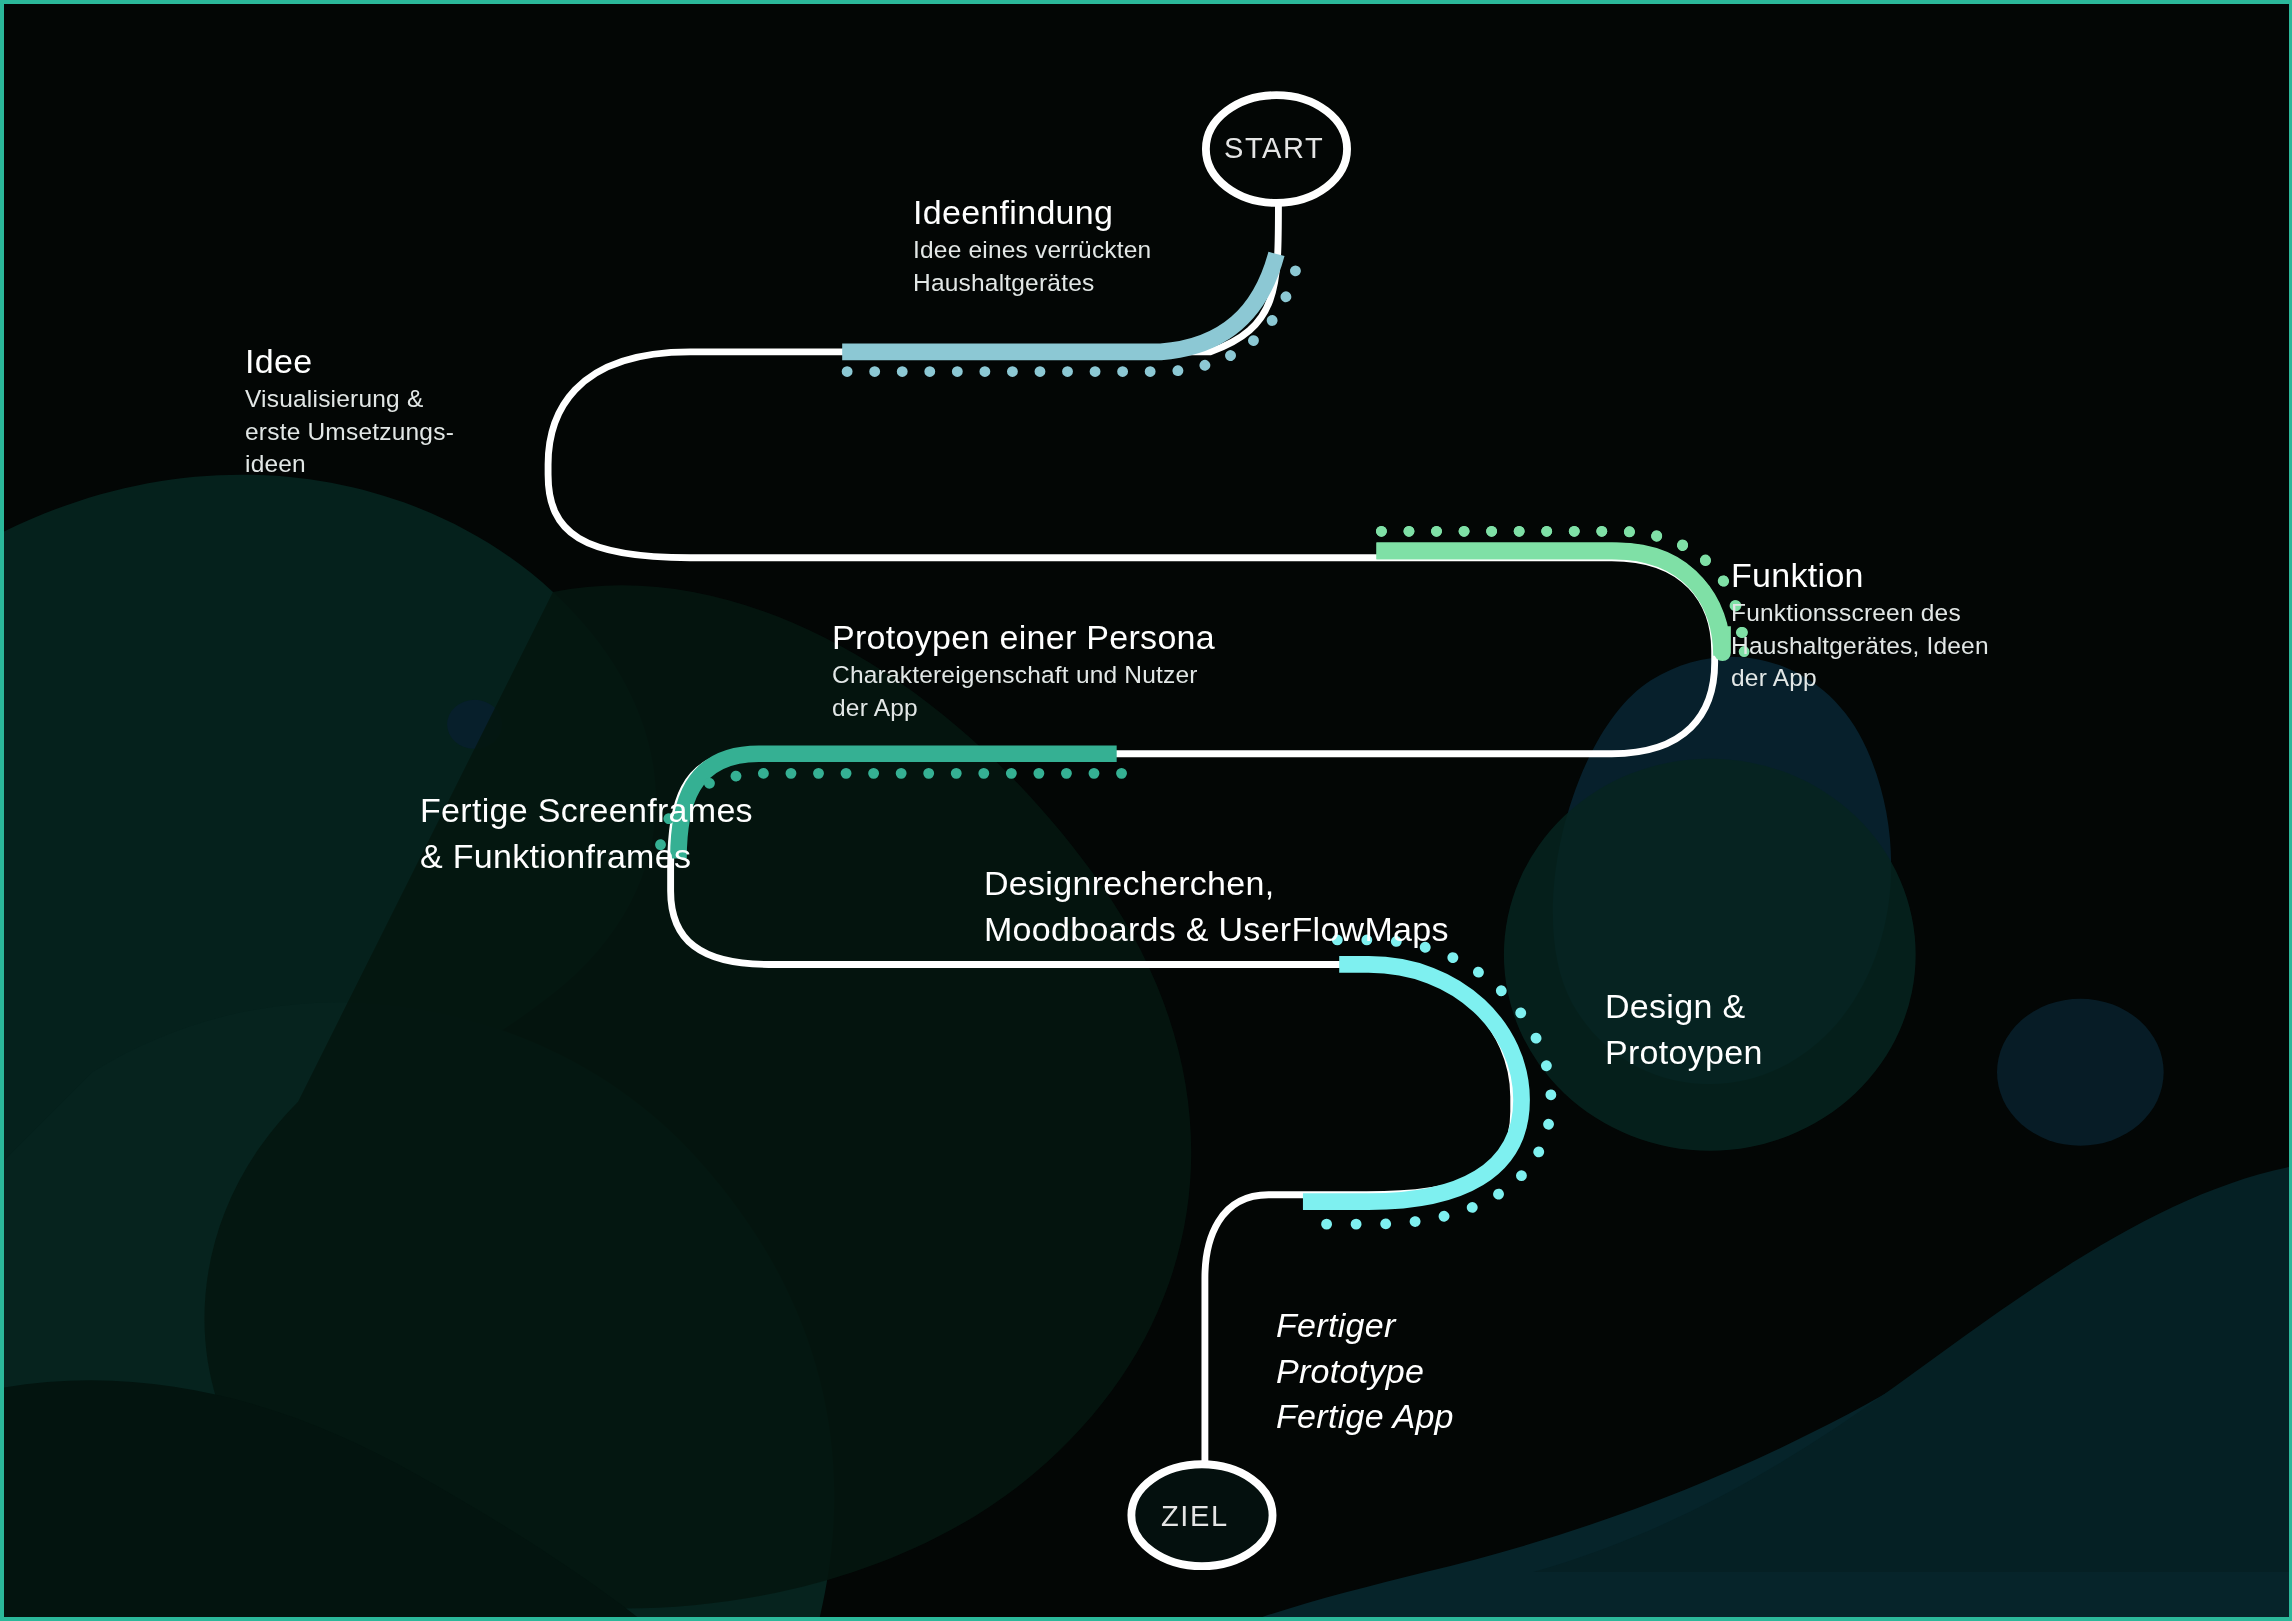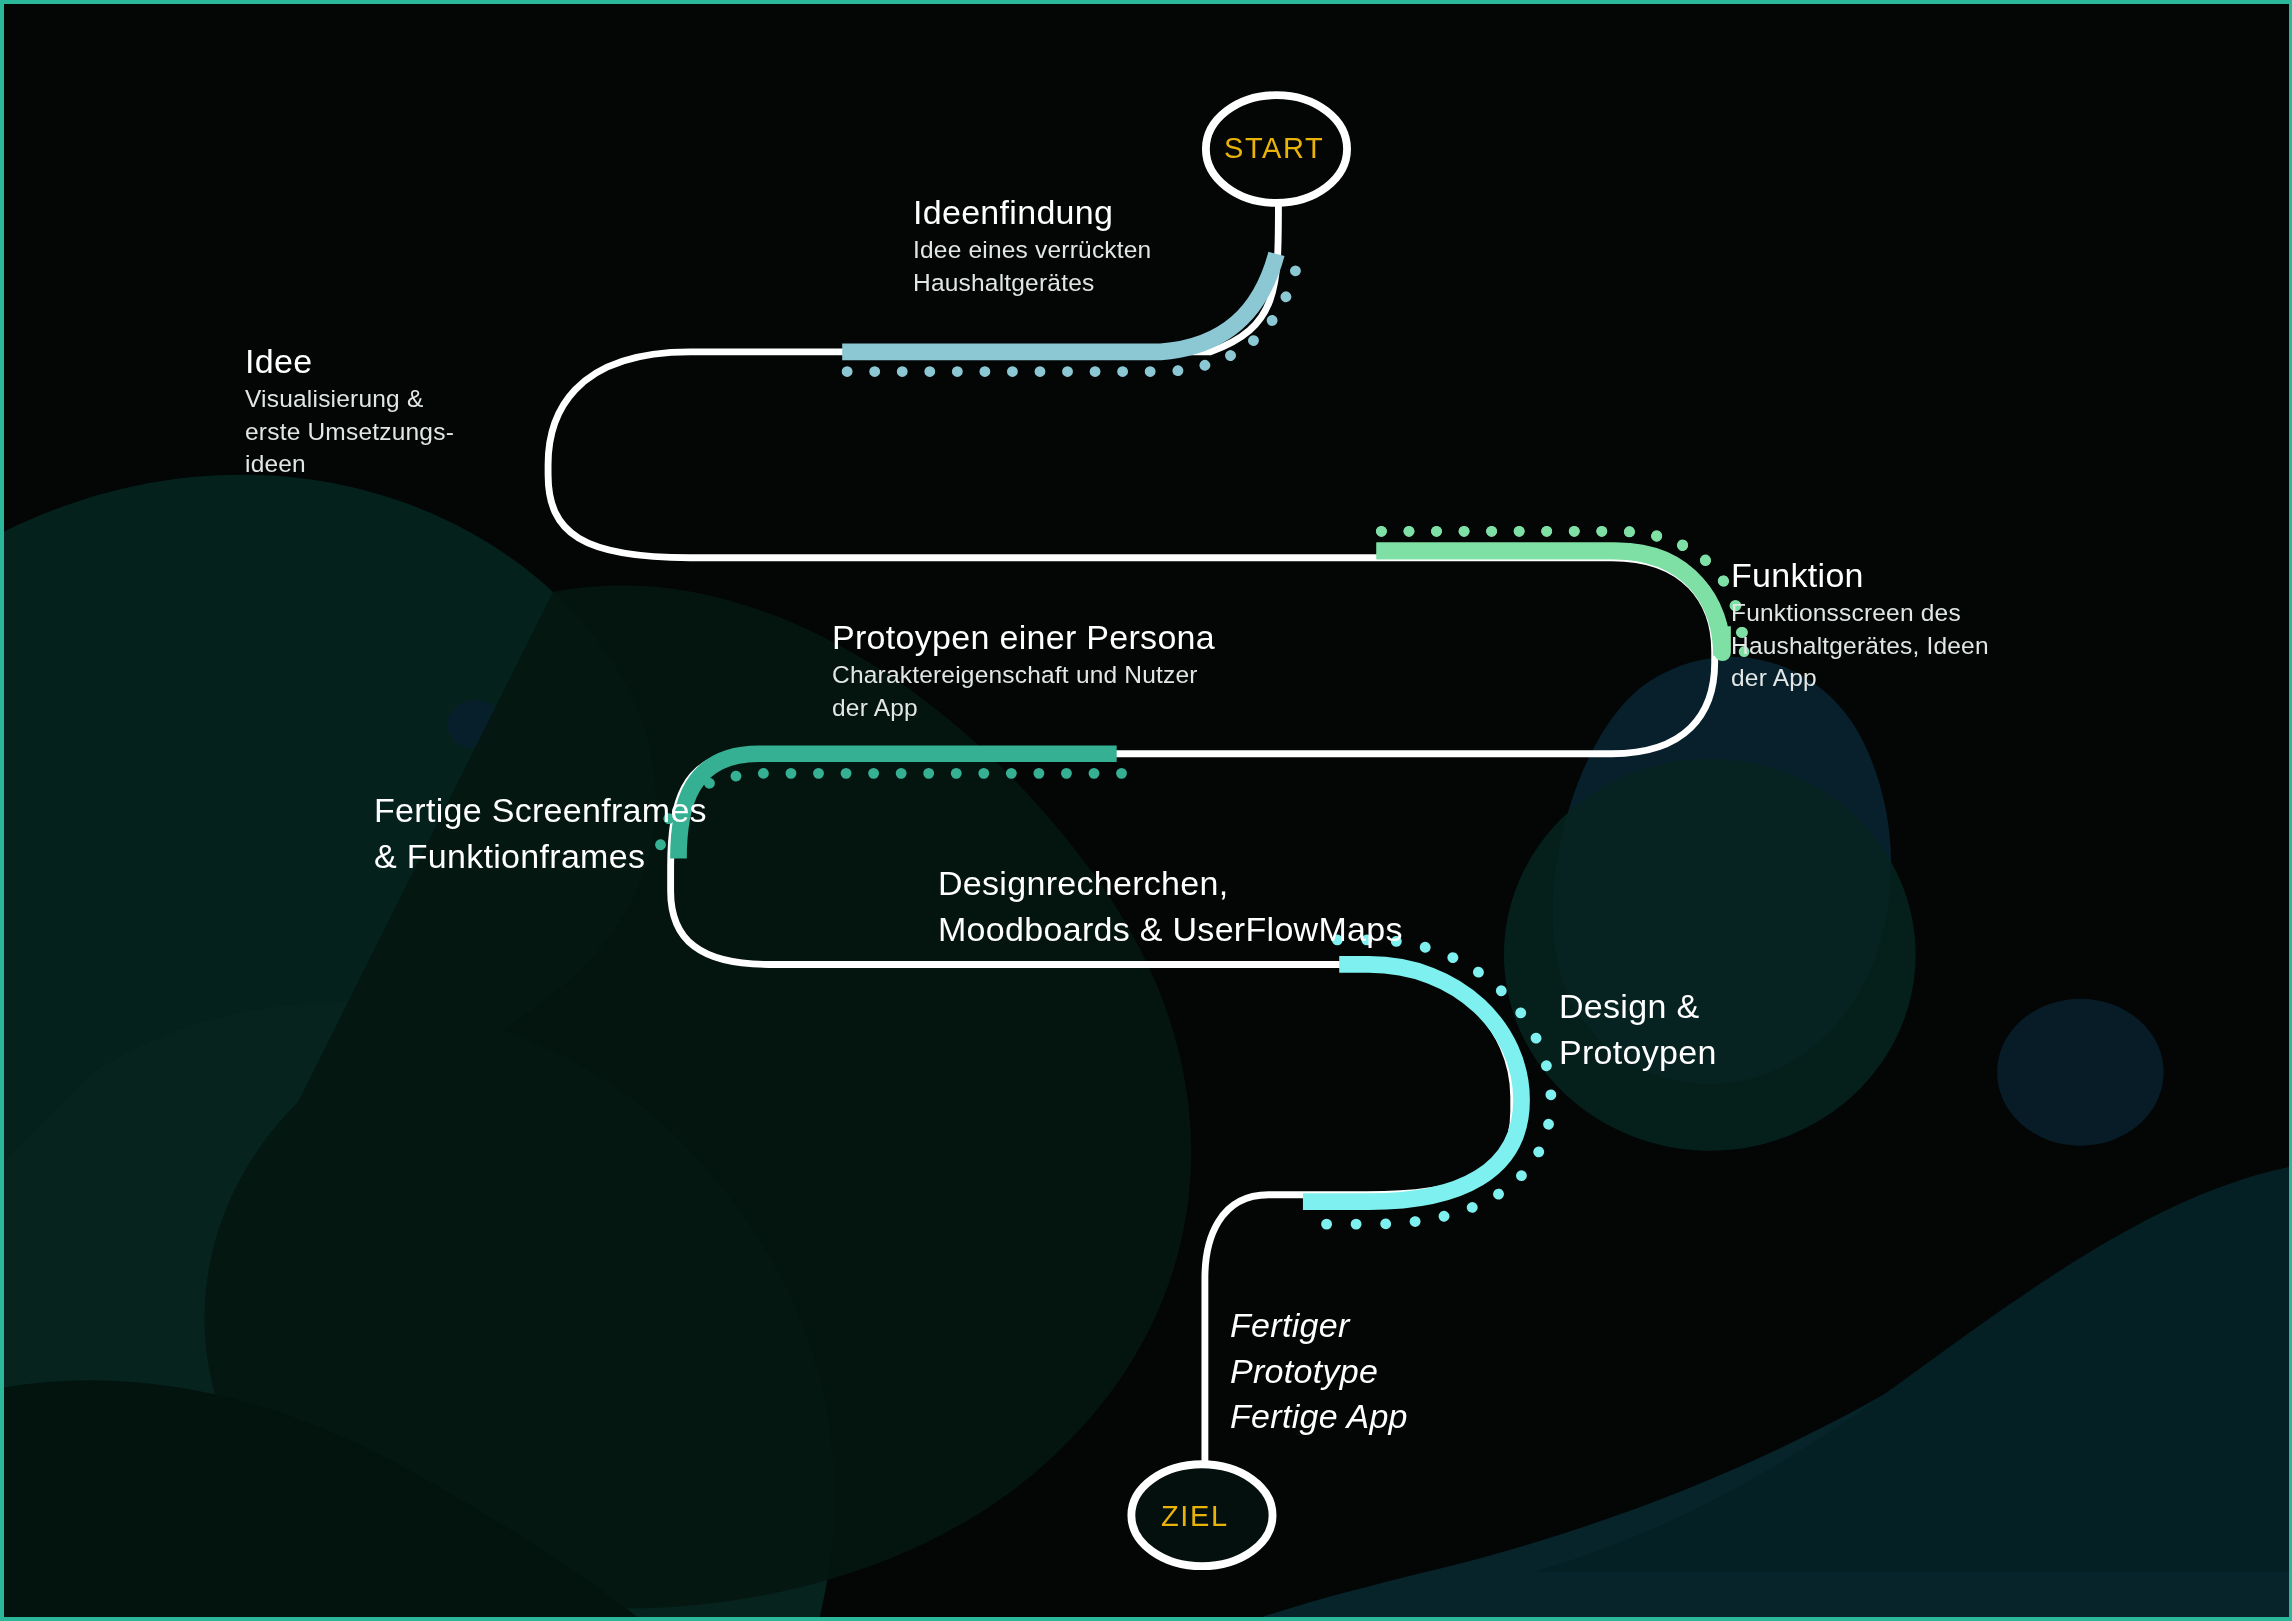--- a/index.html
+++ b/index.html
@@ -48,25 +48,25 @@
   }
   .label .sub {
     display: block;
     font-size: 24.5px;
     font-weight: 300;
     line-height: 1.32;
     letter-spacing: 0.2px;
     color: #e2e7e6;
     white-space: pre;
   }
-  .label.only .title { line-height: 1.34; }
+  .label.only .title { line-height: 1.34; margin-left: 46px; }
 
   .node-text {
     position: absolute;
-    color: #eab308;
+    color: #e5e5e5;
     font-size: 29px;
     letter-spacing: 1.6px;
     z-index: 4;
     white-space: pre;
     text-align: right;
   }
 </style>
 </head>
 <body>
 

